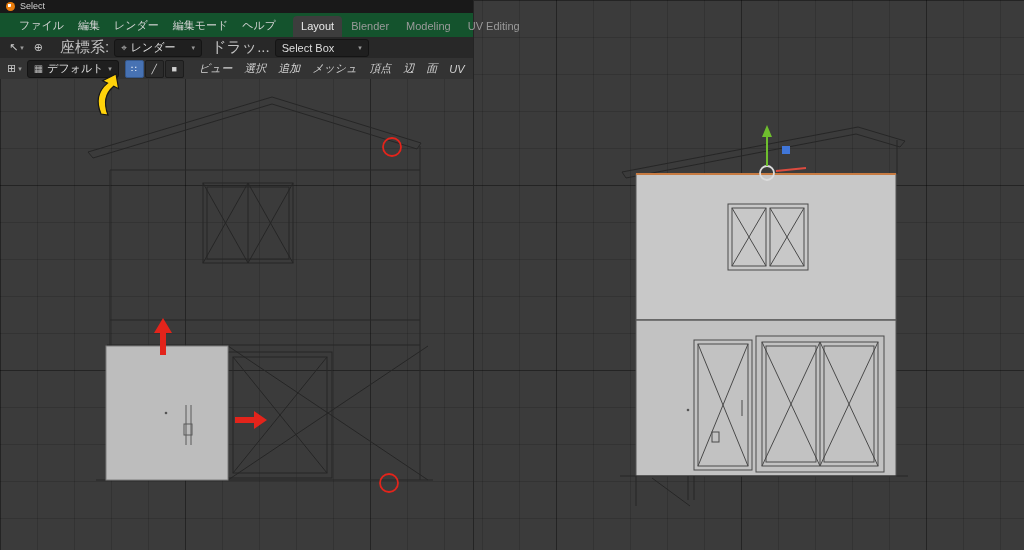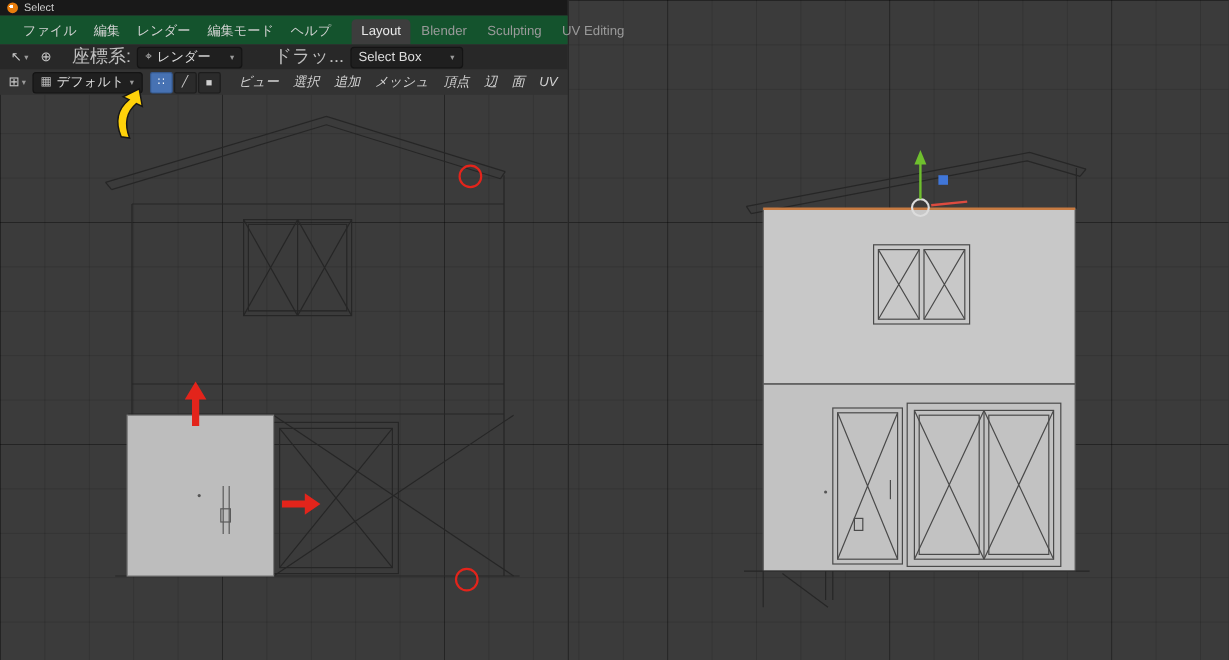--- a/index.html
+++ b/index.html
@@ -66,38 +66,38 @@
     <div class="menubar">
       <span class="app-icon"></span>
       <span class="menu-item">ファイル</span>
       <span class="menu-item">編集</span>
       <span class="menu-item">レンダー</span>
       <span class="menu-item">編集モード</span>
       <span class="menu-item">ヘルプ</span>
       <div class="workspaces">
         <span class="ws active">Layout</span>
         <span class="ws">Blender</span>
-        <span class="ws">Sculpting</span>
+        <span class="ws">Modeling</span>
         <span class="ws">UV Editing</span>
       </div>
     </div>
 
     <div class="toolsettings">
       <span class="tool-btn">
           <span>↖</span>
           <span class="chev">▾</span>
         </span>
       <span class="tool-btn" style="margin-left:4px;">⊕</span>
       <span class="label" style="margin-left:14px;">座標系:</span>
       <span class="dropdown" style="margin-left:5px;min-width:74px;">
         <span class="dd-icon">⌖</span>
         <span>レンダー</span>
         <span class="chev" style="margin-left:auto;">▾</span>
       </span>
-      <span class="label" style="margin-left:26px;">ドラッ...</span>
+      <span class="label" style="margin-left:9px;">ドラッ...</span>
       <span class="dropdown" style="margin-left:5px;min-width:80px;">
         <span>Select Box</span>
         <span class="chev" style="margin-left:auto;">▾</span>
       </span>
     </div>
 
     <div class="vp-header">
       <span class="tool-btn">
           <span>⊞</span>
           <span class="chev">▾</span>

